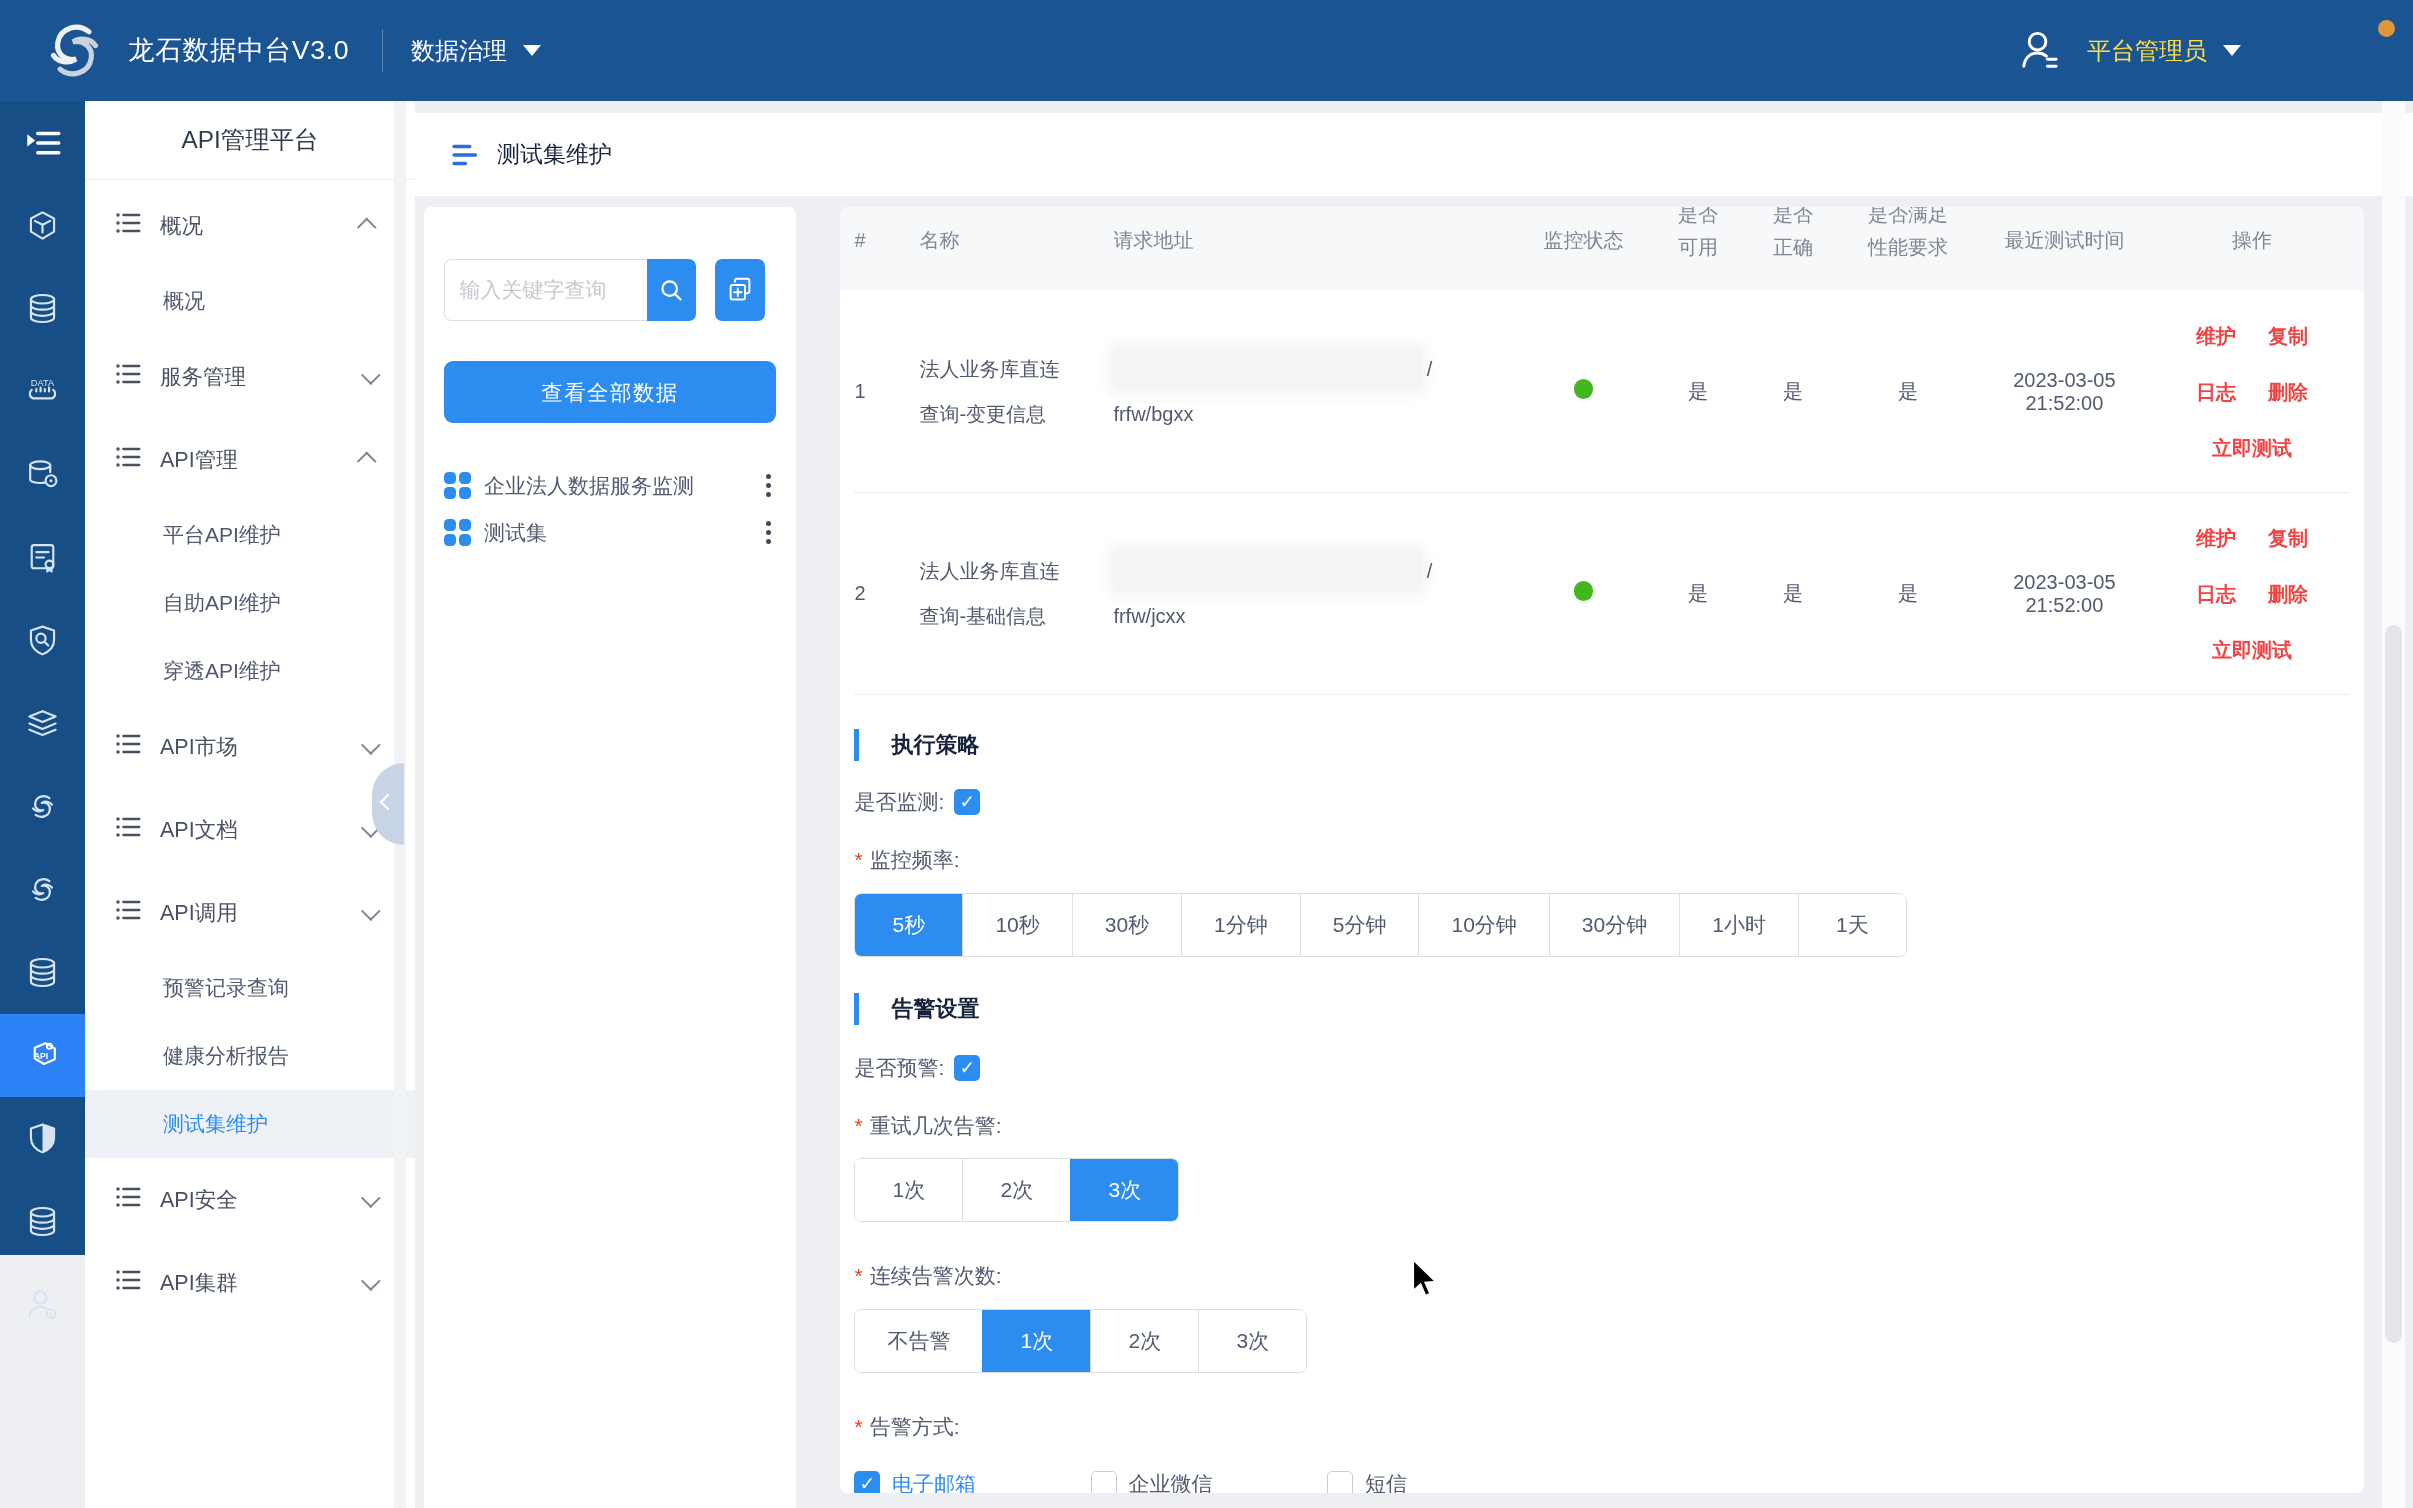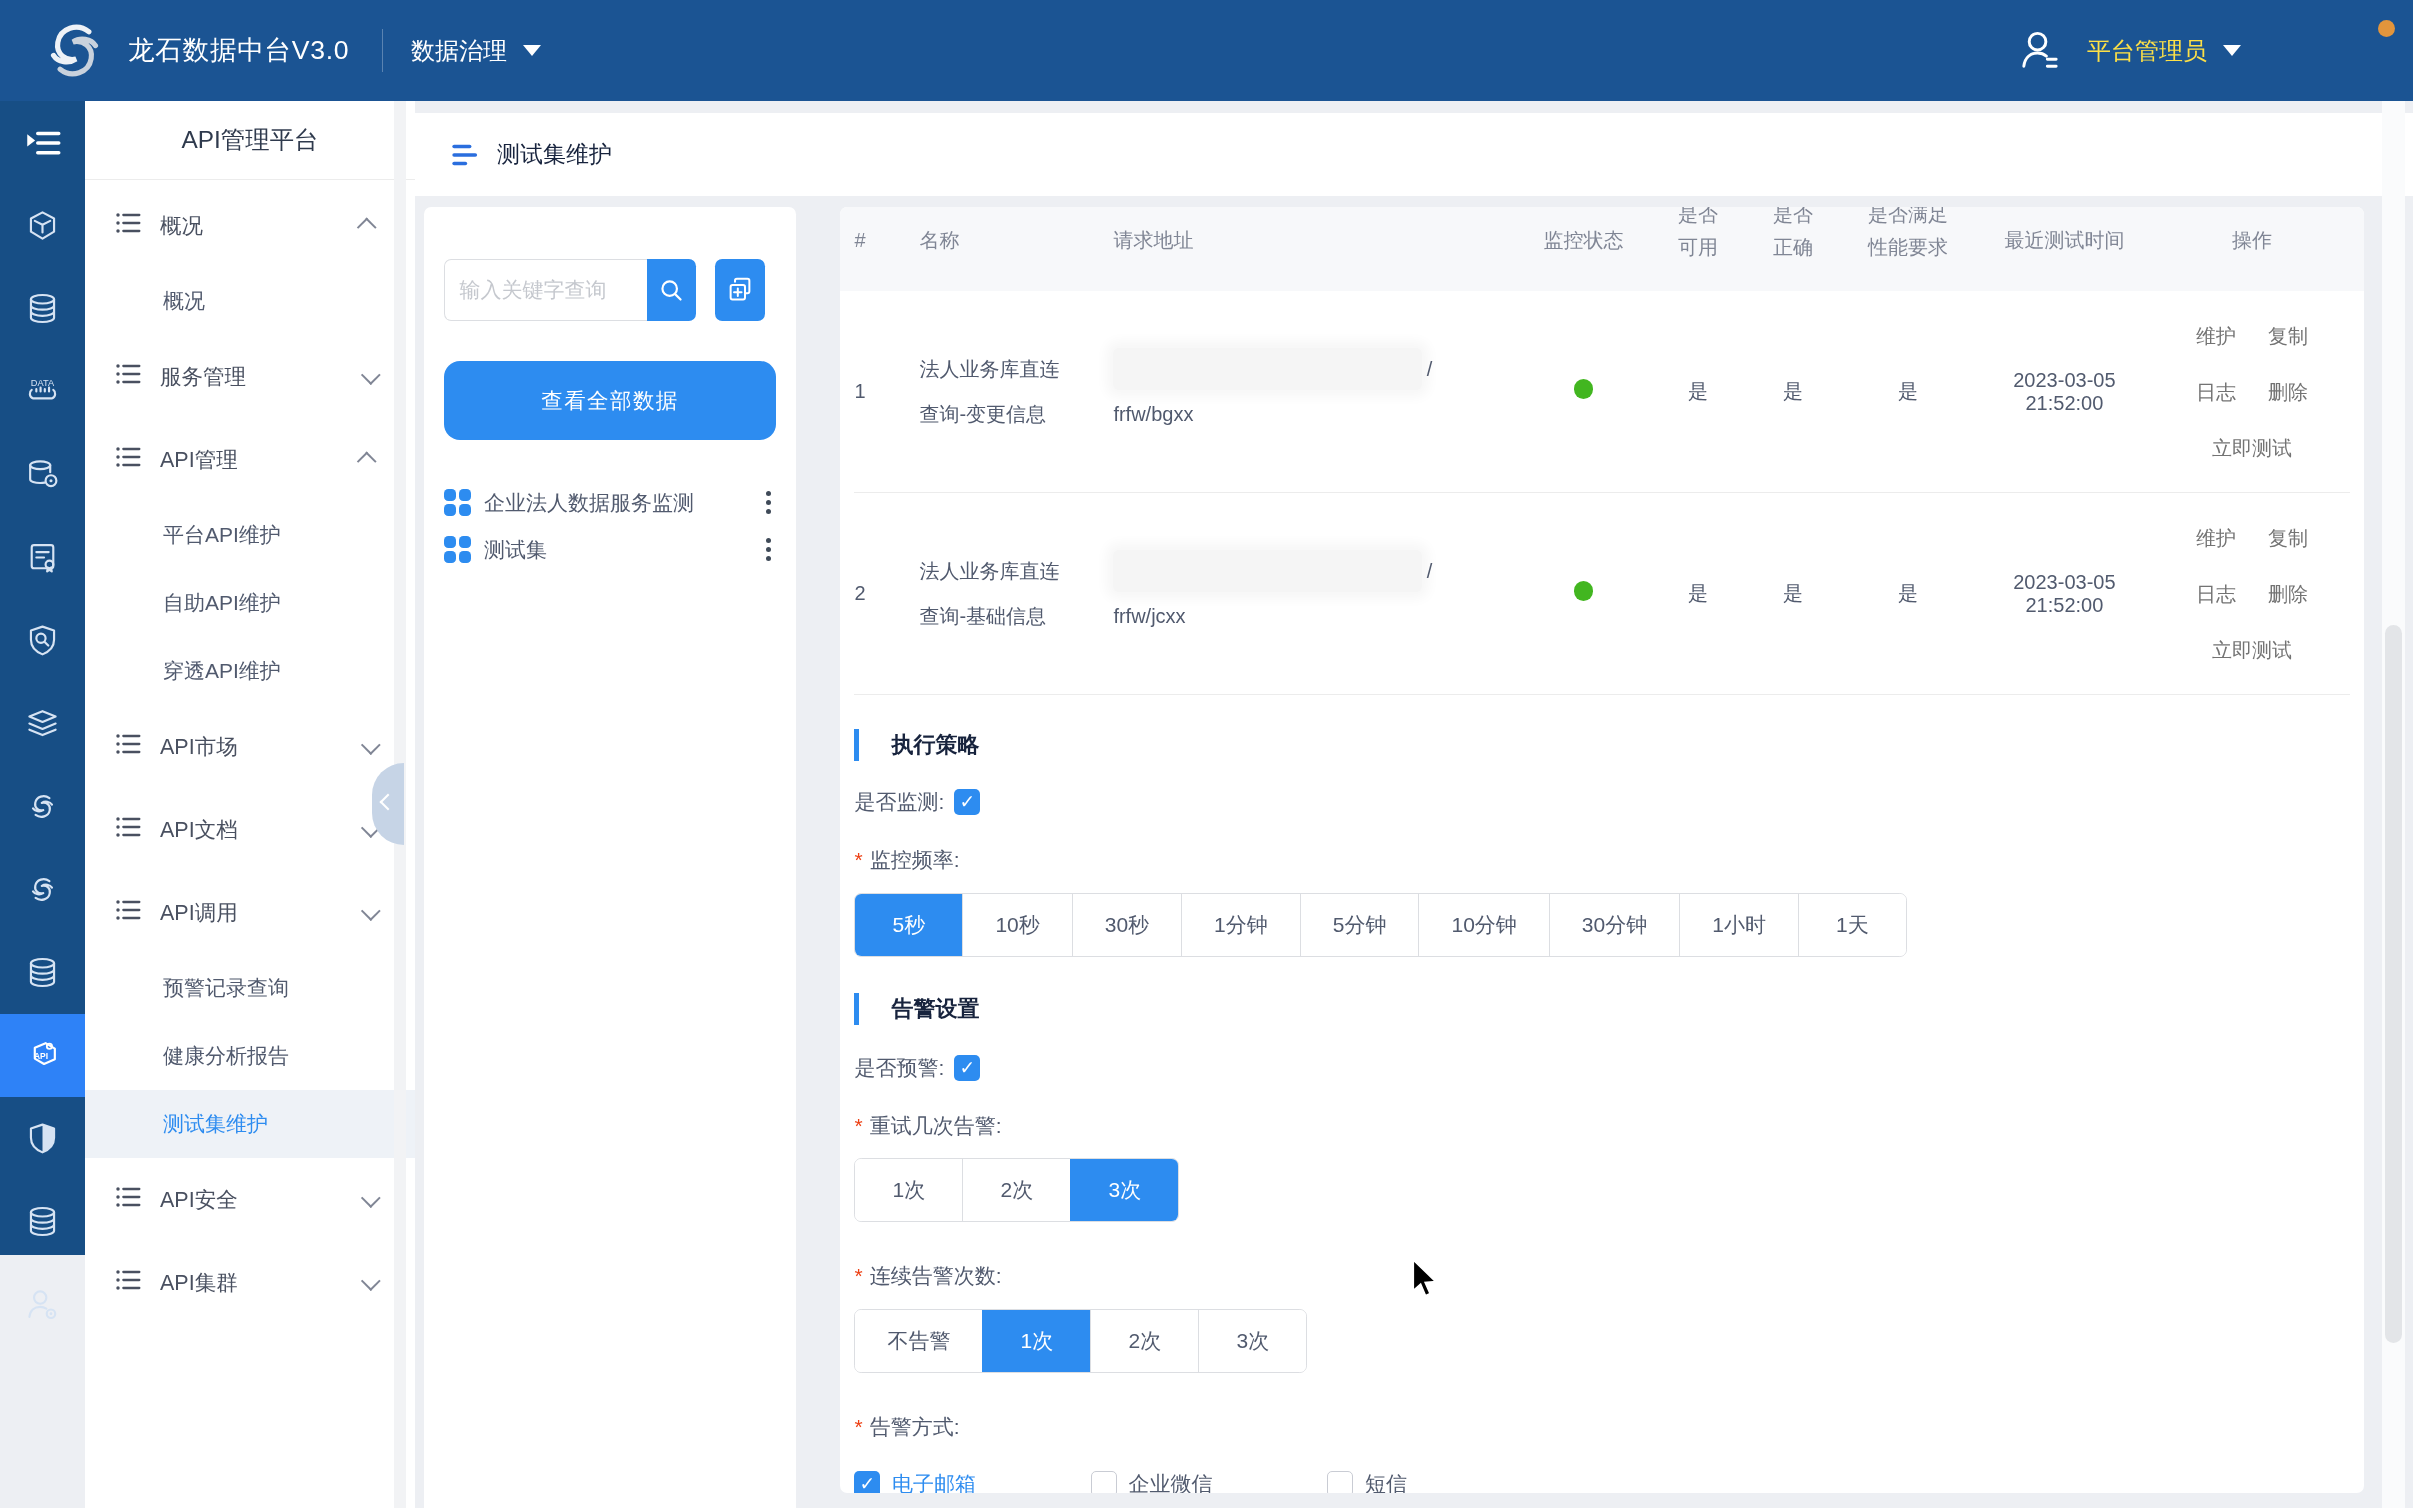--- a/index.html
+++ b/index.html
@@ -43,21 +43,21 @@
   
   .titlebar{position:absolute;left:415px;top:113px;width:1998px;height:83px;background:#fff;display:flex;align-items:center;padding-left:32px;box-sizing:border-box;}
   .titlebar .txt{font-size:23px;color:#17233d;margin-left:16px;}
   
   .treecard{position:absolute;left:424px;top:207px;width:372px;height:1302px;background:#fff;border-radius:7.2px 7.2px 0 0;box-sizing:border-box;padding:52px 20px 0 20px;}
   .searchrow{display:flex;align-items:stretch;height:62px;}
   .searchrow input{flex:0 0 203px;width:203px;height:62px;box-sizing:border-box;border:1.4px solid #dcdee2;border-right:none;border-radius:7.2px 0 0 7.2px;padding:0 14.4px;font-size:21px;color:#515a6e;outline:none;font-family:inherit;}
   .searchrow input::placeholder{color:#c5c8ce;}
   .search-btn{flex:0 0 49px;background:#2d8cf0;border-radius:0 7.2px 7.2px 0;display:flex;align-items:center;justify-content:center;cursor:pointer;}
   .copy-btn{flex:0 0 50px;margin-left:18.7px;background:#2d8cf0;border-radius:7.2px;display:flex;align-items:center;justify-content:center;cursor:pointer;}
-  .viewall-btn{margin-top:40px;height:79px;background:#2d8cf0;border-radius:16px;color:#fff;font-size:21.5px;display:flex;align-items:center;justify-content:center;letter-spacing:1.4px;cursor:pointer;}
+  .viewall-btn{margin-top:40px;height:62px;background:#2d8cf0;border-radius:9px;color:#fff;font-size:21.5px;display:flex;align-items:center;justify-content:center;letter-spacing:1.4px;cursor:pointer;}
   .tree{margin-top:39px;}
   .tree-item{height:47px;display:flex;align-items:center;cursor:pointer;}
   .clover{width:27px;height:27px;display:grid;grid-template-columns:12.2px 12.2px;grid-template-rows:12.2px 12.2px;gap:2.9px;}
   .clover span{background:#2d8cf0;border-radius:4.3px;}
   .tree-item .lbl{margin-left:13px;font-size:21px;color:#515a6e;flex:1;white-space:nowrap;}
   .vdots{width:7.2px;display:flex;flex-direction:column;gap:4.3px;align-items:center;margin-right:4.3px;}
   .vdots i{width:5px;height:5px;border-radius:50%;background:#3f4a58;}
   
   .maincard{position:absolute;left:840px;top:207px;width:1524px;height:1286px;background:#fff;border-radius:7.2px;box-sizing:border-box;padding:0 14.4px;overflow:hidden;}
   .t-head{display:flex;height:84px;background:#f7f8fa;margin:0 -14.4px;padding:0 14.4px;overflow:hidden;}
@@ -67,21 +67,21 @@
   .t-row{display:flex;align-items:center;height:201px;border-bottom:1.4px solid #ececec;font-size:20px;color:#515a6e;}
   .td{box-sizing:border-box;}
   .c-center{text-align:center;}
   .nm div{line-height:45px;}
   .addr .l1{display:flex;align-items:center;line-height:45px;}
   .redact{display:inline-block;width:309px;height:42px;background:#f5f5f5;border-radius:5.7px;box-shadow:0 0 11.5px 7.2px #f7f7f7;margin-right:4.3px;}
   .addr .l2{line-height:45px;}
   .dot{display:inline-block;width:19.4px;height:19.4px;border-radius:50%;}
   .acts{display:flex;flex-direction:column;align-items:center;}
   .aline{display:flex;gap:32px;line-height:56px;}
-  .aline a{color:#737373;cursor:pointer;text-decoration:none;}
+  .aline a{color:#ef4444;cursor:pointer;text-decoration:none;font-weight:bold;}
   .section-title{margin-top:34px;height:32px;display:flex;align-items:center;border-left:5px solid #2d8cf0;padding-left:32px;font-size:22px;font-weight:bold;color:#17233d;}
   .frow{display:flex;align-items:center;font-size:21px;color:#515a6e;}
   .req{color:#ed4014;margin-right:7.2px;font-size:21px;}
   .cbx{width:26px;height:26px;border-radius:5px;box-sizing:border-box;display:inline-flex;align-items:center;justify-content:center;cursor:pointer;}
   .cbx.on{background:#2d8cf0;color:#fff;font-size:18.7px;font-weight:bold;}
   .cbx.off{background:#fff;border:1.4px solid #c9ccd4;}
   .grp{display:inline-flex;border:1.4px solid #dcdee2;border-radius:7.2px;overflow:hidden;background:#fff;}
   .gbtn{min-width:43px;padding:0 32px;height:62px;line-height:62px;font-size:21px;color:#515a6e;text-align:center;border-left:1.4px solid #dcdee2;cursor:pointer;background:#fff;}
   .gbtn:first-child{border-left:none;}
   .gbtn.sel{background:#2d8cf0;color:#fff;border-left-color:#2d8cf0;}

